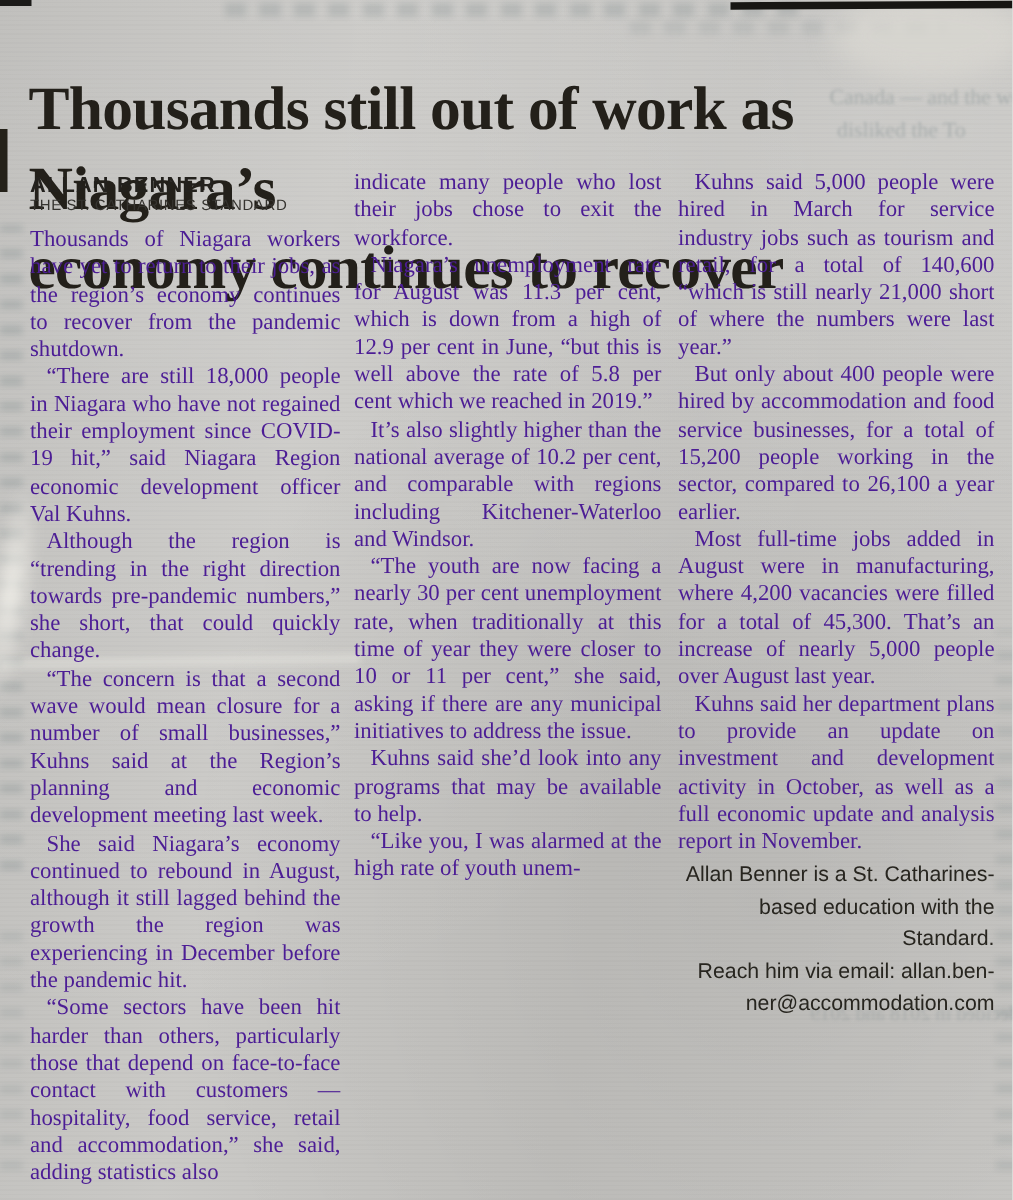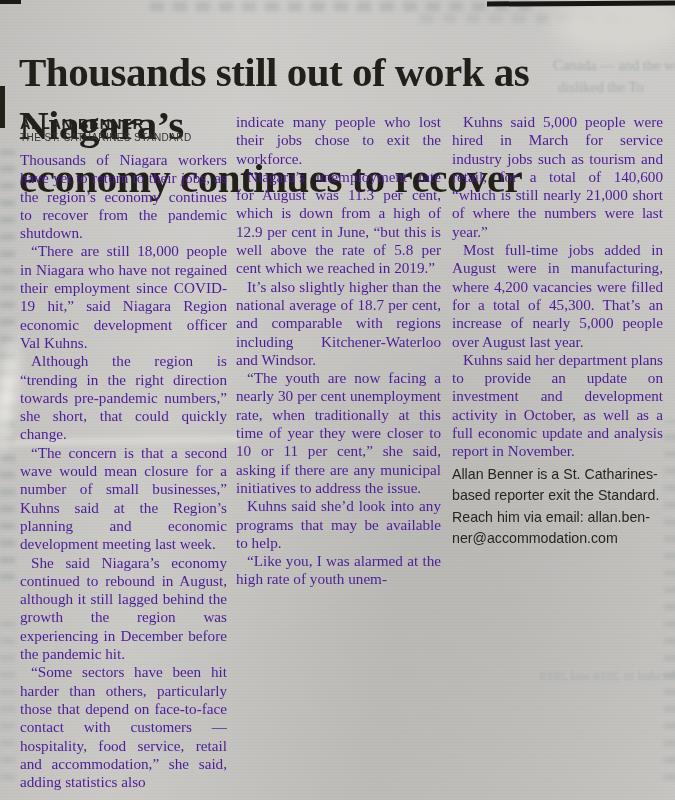--- a/index.html
+++ b/index.html
@@ -93,21 +93,21 @@
   .para {
     margin: 0; font-size: 15.2px; line-height: 18.3px;
     text-align: justify; color: #4c1d95; text-indent: 11px;
   }
   .para.flush { text-indent: 0; }
 
   .tagline {
     margin-top: 3px; font-family: "Liberation Sans", sans-serif;
     font-size: 14.2px; line-height: 21.5px; color: #27251f;
   }
-  .tagline-line { display: block; }
+  .tagline-line { display: block; text-align: right; }
 </style>
 </head>
 <body>
 
 <div class="page">
 
   <div class="texture"></div>
   <div class="crease-left"></div>
   <div class="crease-mid"></div>
   <div class="patch-topright"></div>
@@ -139,32 +139,33 @@
       <p class="para">“There are still 18,000 people in Niagara who have not regained their employment since COVID-19 hit,” said Niagara Region economic development officer Val Kuhns.</p>
       <p class="para">Although the region is “trending in the right direction towards pre-pandemic numbers,” she short, that could quickly change.</p>
       <p class="para">“The concern is that a second wave would mean closure for a number of small businesses,” Kuhns said at the Region’s planning and economic development meeting last week.</p>
       <p class="para">She said Niagara’s economy continued to rebound in August, although it still lagged behind the growth the region was experiencing in December before the pandemic hit.</p>
       <p class="para">“Some sectors have been hit harder than others, particularly those that depend on face-to-face contact with customers — hospitality, food service, retail and accommodation,” she said, adding statistics also</p>
     </div>
 
     <div class="col col2">
       <p class="para flush">indicate many people who lost their jobs chose to exit the workforce.</p>
       <p class="para">Niagara’s unemployment rate for August was 11.3 per cent, which is down from a high of 12.9 per cent in June, “but this is well above the rate of 5.8 per cent which we reached in 2019.”</p>
-      <p class="para">It’s also slightly higher than the national average of 18.7 per cent, and comparable with regions including Kitchener-Waterloo and Windsor.</p>
+      <p class="para">It’s also slightly higher than the national average of 10.2 per cent, and comparable with regions including Kitchener-Waterloo and Windsor.</p>
       <p class="para">“The youth are now facing a nearly 30 per cent unemployment rate, when traditionally at this time of year they were closer to 10 or 11 per cent,” she said, asking if there are any municipal initiatives to address the issue.</p>
       <p class="para">Kuhns said she’d look into any programs that may be available to help.</p>
       <p class="para">“Like you, I was alarmed at the high rate of youth unem-</p>
     </div>
 
     <div class="col col3">
       <p class="para">Kuhns said 5,000 people were hired in March for service industry jobs such as tourism and retail, for a total of 140,600 “which is still nearly 21,000 short of where the numbers were last year.”</p>
+      <p class="para">But only about 400 people were hired by accommodation and food service businesses, for a total of 15,200 people working in the sector, compared to 26,100 a year earlier.</p>
       <p class="para">Most full-time jobs added in August were in manufacturing, where 4,200 vacancies were filled for a total of 45,300. That’s an increase of nearly 5,000 people over August last year.</p>
       <p class="para">Kuhns said her department plans to provide an update on investment and development activity in October, as well as a full economic update and analysis report in November.</p>
       <div class="tagline">
         <span class="tagline-line">Allan Benner is a St. Catharines-</span>
-        <span class="tagline-line">based reporter exit the Standard.</span>
+        <span class="tagline-line">based education with the Standard.</span>
         <span class="tagline-line">Reach him via email: allan.ben-</span>
         <span class="tagline-line">ner@accommodation.com</span>
       </div>
     </div>
 
   </div>
 </div>
 
 </body></html>

